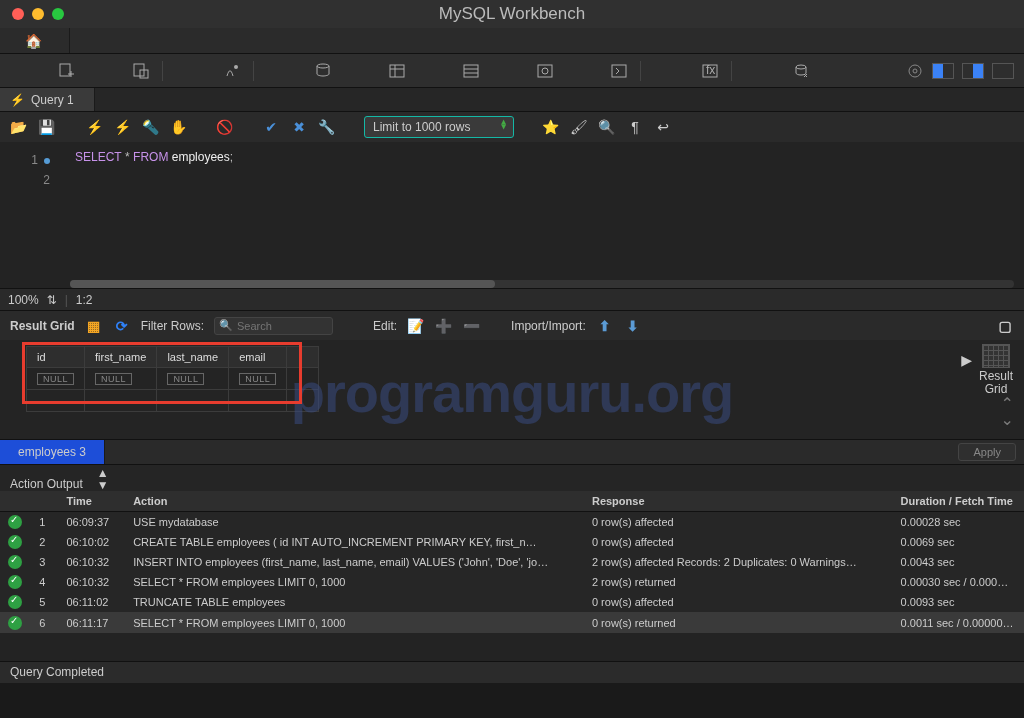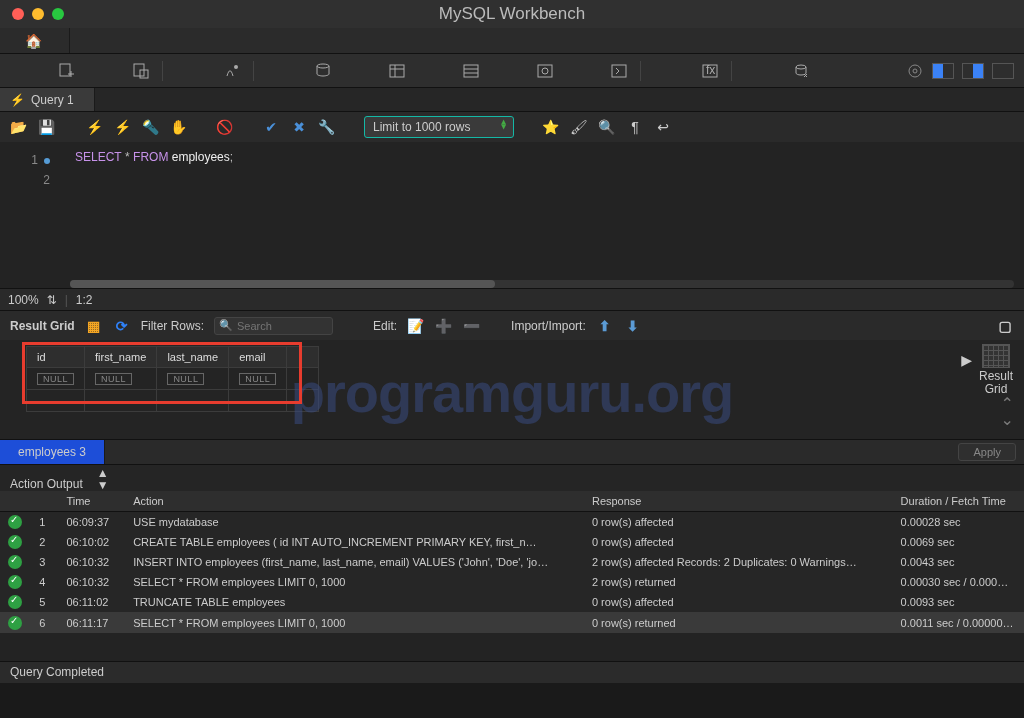--- a/index.html
+++ b/index.html
@@ -55,21 +55,21 @@
   .side-arrow{position:absolute;right:52px;top:12px;color:#ccc;font-size:14px;}
   .chev-wrap{position:absolute;right:10px;top:56px;color:#7a7a7a;text-align:center;line-height:1;}
   .chev-wrap div{font-size:16px;}
   .result-tabs{height:26px;background:#2a2a2a;display:flex;align-items:stretch;border-top:1px solid #111;border-bottom:1px solid #111;}
   .rtab{background:#1d4ed8;padding:0 18px;display:flex;align-items:center;font-size:11px;border-right:1px solid #1a1a1a;}
   .apply-area{flex:1;display:flex;justify-content:flex-end;align-items:center;padding-right:8px;}
   .apply-btn{border:1px solid #444;background:#2f2f2f;color:#888;padding:2px 14px;border-radius:3px;font-size:11px;}
   .ao-header{height:26px;background:#252525;display:flex;align-items:flex-end;padding:0 10px;gap:14px;font-size:11px;}
   .ao-header .ud{display:flex;flex-direction:column;font-size:7px;line-height:1;}
   .ao-table{width:100%;border-collapse:collapse;}
-  .ao-table th{background:#2e2e2e;text-align:left;padding:4px 8px;font-weight:400;font-size:11px;border-bottom:1px solid #111;}
+  .ao-table th{background:#2e2e2e;text-align:left;padding:4px 8px;font-weight:700;font-size:11px;border-bottom:1px solid #111;}
   .ao-table td{padding:3px 8px;font-size:11px;color:#ccc;white-space:nowrap;overflow:hidden;text-overflow:ellipsis;}
   .ao-table tr.row{background:#262626;}
   .ao-table tr.row.sel{background:#3a3a3a;}
   .ok{display:inline-block;width:14px;height:14px;background:#2ea043;border-radius:50%;position:relative;vertical-align:middle;}
   .ok::after{content:'✓';color:#fff;font-size:10px;position:absolute;left:2px;top:-1px;}
   .footer-gap{height:28px;background:#232323;}
   .footer{height:22px;background:#2b2b2b;display:flex;align-items:center;padding:0 10px;font-size:11px;border-top:1px solid #111;}
   .col-idx{width:30px;}
   .col-num{width:26px;}
   .col-time{width:64px;}

